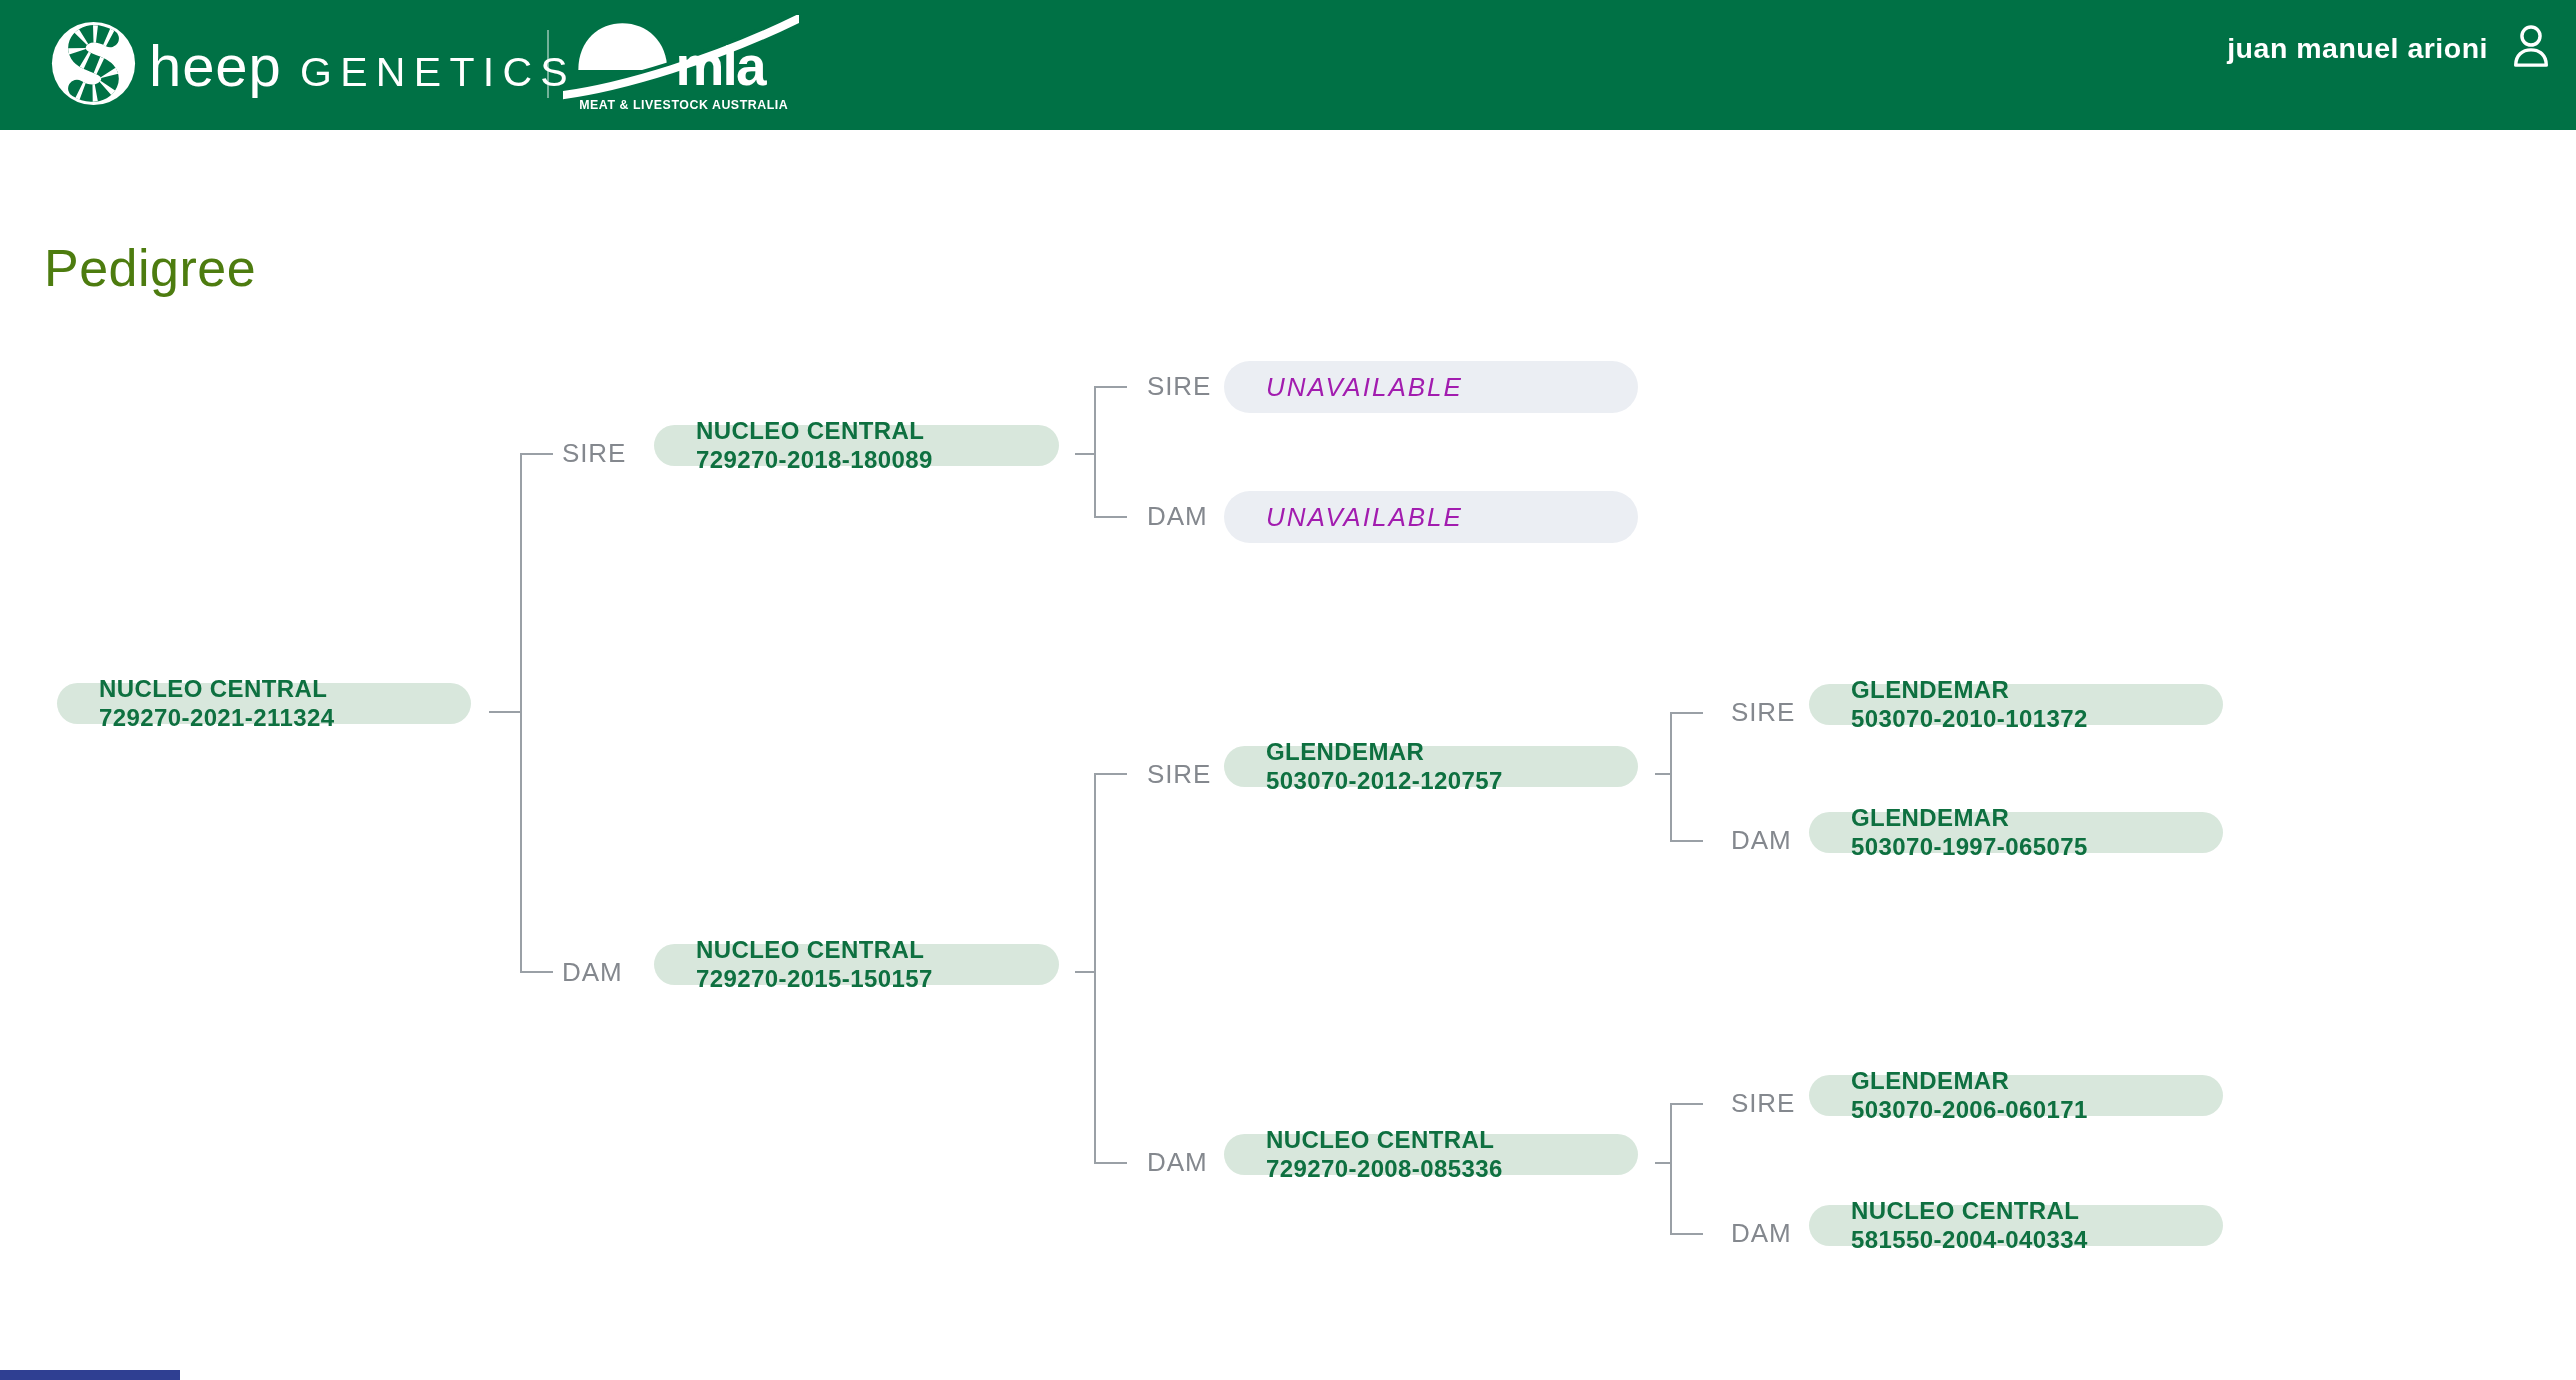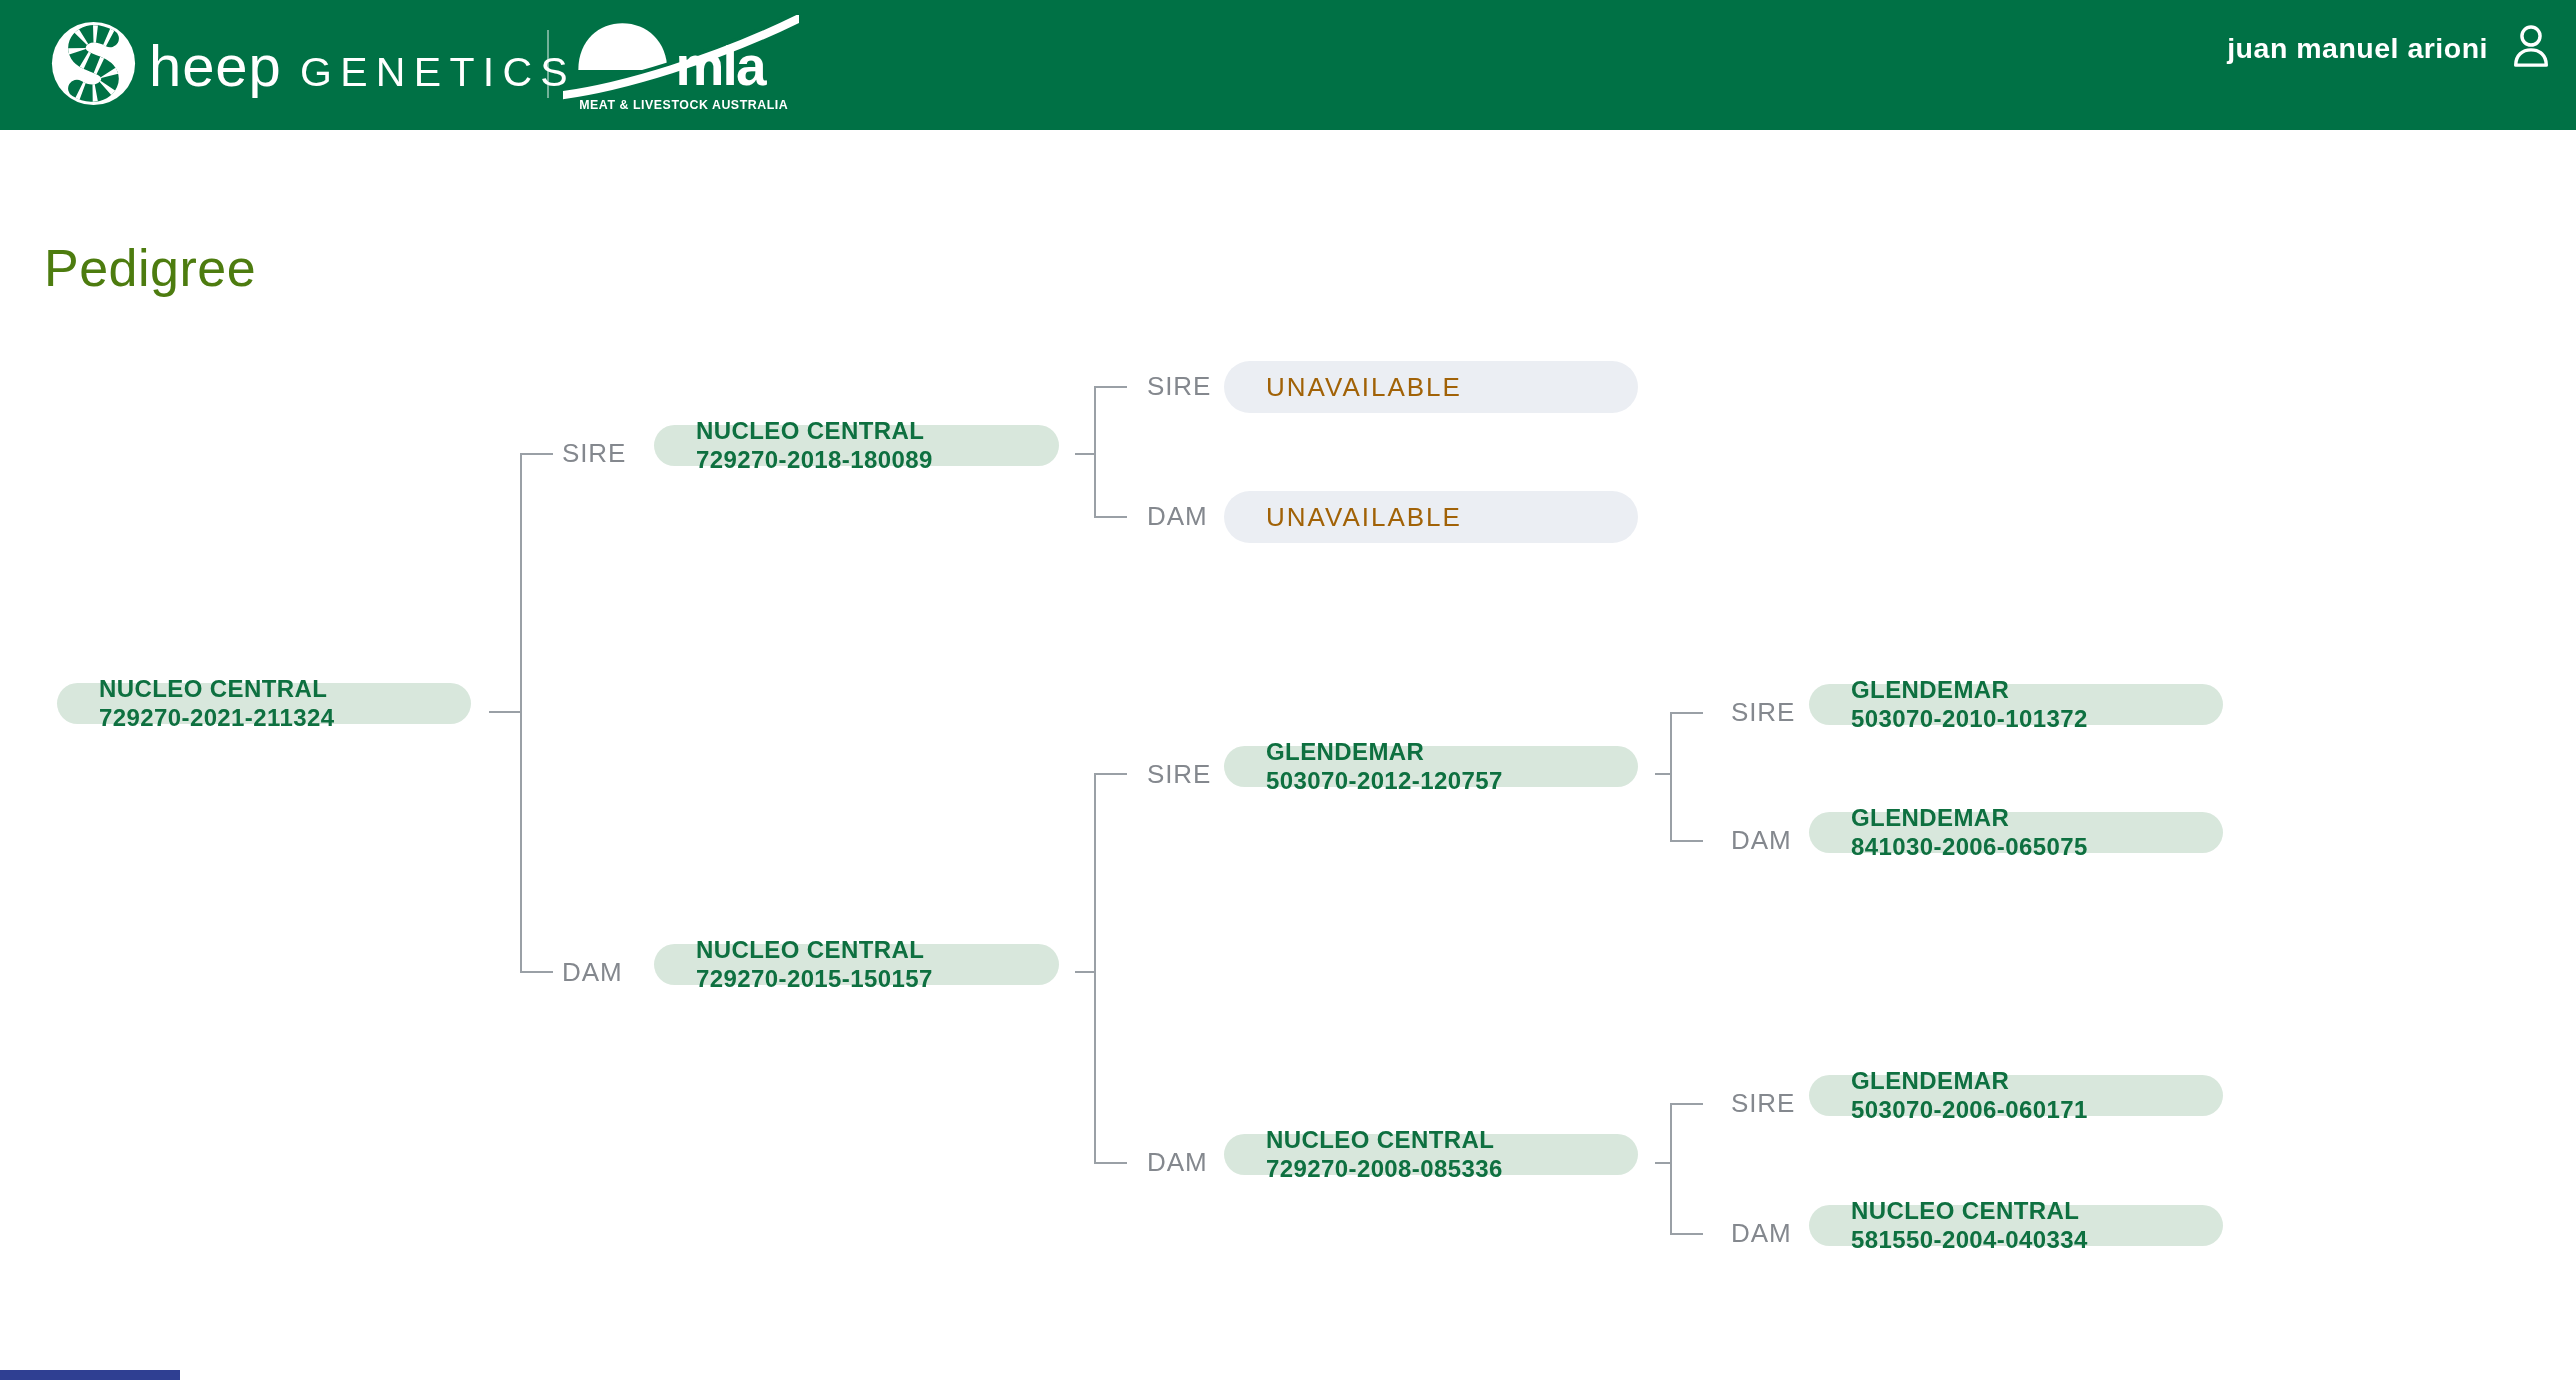--- a/index.html
+++ b/index.html
@@ -28,22 +28,22 @@
 
   
   .tree { position:absolute; left:0; top:0; width:2576px; height:1381px; }
 
   .pill { position:absolute; border-radius:29.5px; padding-left:42px;
           display:flex; flex-direction:column; justify-content:center; }
   .pill-green { background:#d8e7dc; height:41px; cursor:pointer; }
   .pill-green .nm, .pill-green .id { color:#0e7040; font-size:24px; font-weight:700;
           line-height:28.5px; letter-spacing:0.4px; white-space:nowrap; }
   .pill-unav { background:#ebeef3; height:52px; justify-content:center; }
-  .pill-unav .st { color:#a16207; font-size:26px; font-weight:400;
-          letter-spacing:2px; white-space:nowrap; }
+  .pill-unav .st { color:#a21caf; font-size:26px; font-weight:400;
+          letter-spacing:2px; white-space:nowrap;font-style:italic; }
 
   .rel-label { position:absolute; color:#84888e; font-size:26px; font-weight:400;
                letter-spacing:0.9px; line-height:31px; }
 
   .cline { position:absolute; background:#9aa0a6; }
 
   .footer-bar { position:absolute; left:0; top:1370px; width:180px; height:11px;
                 background:#2f3f92; }
 </style>
 </head>
@@ -161,21 +161,21 @@
     <div class="nm">NUCLEO CENTRAL</div>
     <div class="id">729270-2008-085336</div>
   </div>
 
   <div class="pill pill-green" style="left:1809px; top:684px; width:414px;">
     <div class="nm">GLENDEMAR</div>
     <div class="id">503070-2010-101372</div>
   </div>
   <div class="pill pill-green" style="left:1809px; top:812px; width:414px;">
     <div class="nm">GLENDEMAR</div>
-    <div class="id">841030-2006-065075</div>
+    <div class="id">503070-1997-065075</div>
   </div>
   <div class="pill pill-green" style="left:1809px; top:1075px; width:414px;">
     <div class="nm">GLENDEMAR</div>
     <div class="id">503070-2006-060171</div>
   </div>
   <div class="pill pill-green" style="left:1809px; top:1205px; width:414px;">
     <div class="nm">NUCLEO CENTRAL</div>
     <div class="id">581550-2004-040334</div>
   </div>
 

